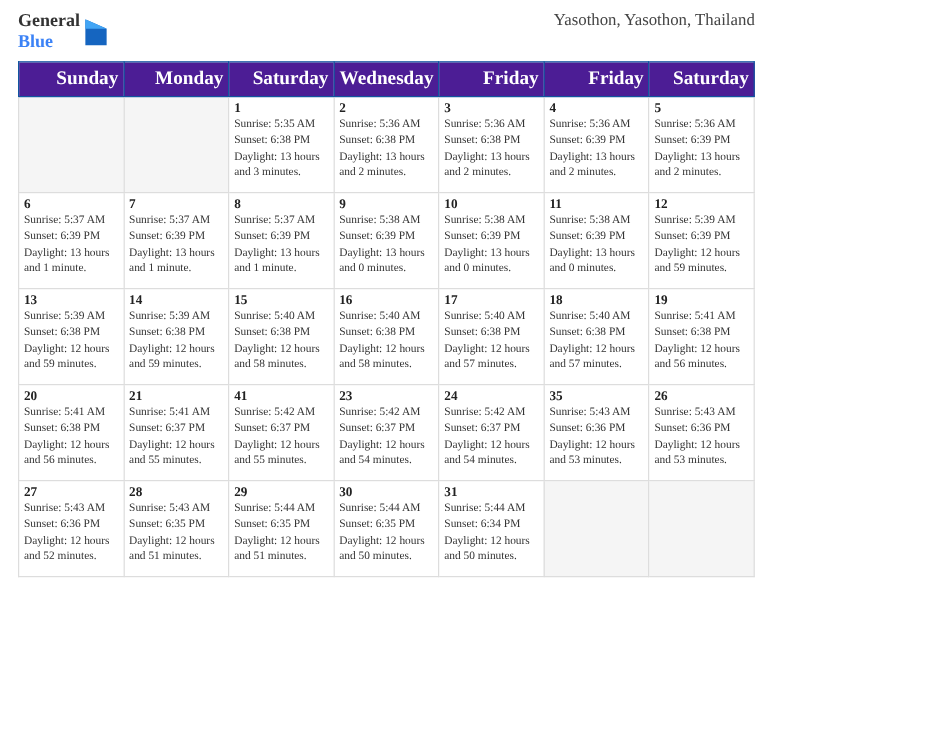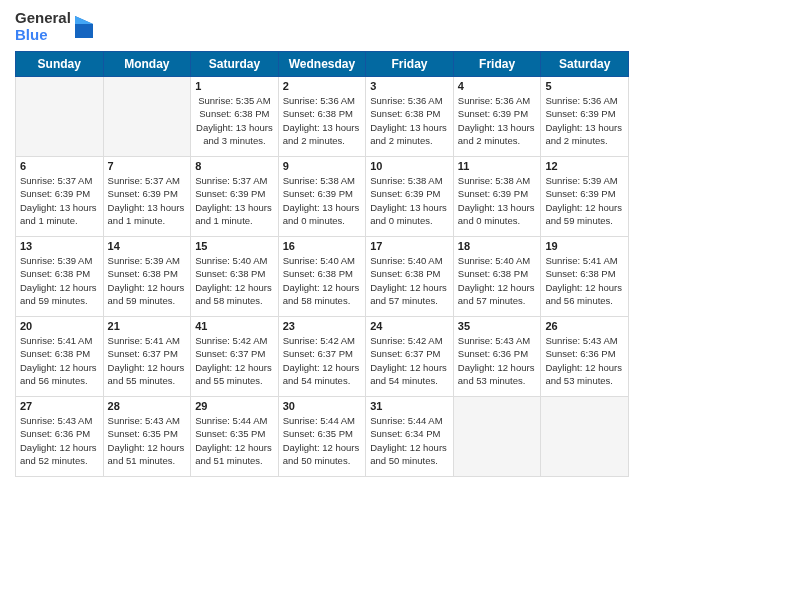--- a/index.html
+++ b/index.html
@@ -9,20 +9,21 @@
       width: 792px;
       height: 612px;
       overflow: hidden;
     }
     .page {
       width: 644px;
       height: 612px;
       padding: 10px 15px;
       display: flex;
       flex-direction: column;
+      font-family: Liberation Serif, serif;
     }
     .header {
       display: flex;
       justify-content: space-between;
       align-items: flex-start;
       margin-bottom: 8px;
     }
     .logo {
       display: flex;
       align-items: center;
@@ -60,26 +61,26 @@
     .subtitle {
       font-size: 14px;
       color: #444;
     }
     .cal-table {
       width: 100%;
       border-collapse: collapse;
       table-layout: fixed;
     }
     .cal-table thead tr th {
-      background: #0369a1;
+      background: #4c1d95;
       color: #fff;
-      font-size: 12px;
+      font-size: 16px;
       font-weight: bold;
       padding: 5px 4px;
-      text-align: center;
+      text-align: right;
       border: 1px solid #1255a0;
     }
     .cal-table tbody tr td {
       vertical-align: top;
       border: 1px solid #ddd;
       padding: 3px 4px;
       font-size: 10px;
       color: #333;
       height: 80px;
       background: #fff;
@@ -112,20 +113,21 @@
       <div class="logo-text">
         <span class="logo-general">General</span>
         <span class="logo-blue">Blue</span>
       </div>
       <svg class="logo-icon" viewBox="0 0 18 22" xmlns="http://www.w3.org/2000/svg">
         <polygon points="0,0 18,8 18,22 0,22" fill="#1565c0"></polygon>
         <polygon points="0,0 18,8 0,8" fill="#42a5f5"></polygon>
       </svg>
     </div>
     <div class="title-block">
+      <div class="subtitle">Yasothon, Yasothon, Thailand</div>
     </div>
   </div>
 
   <table class="cal-table">
     <thead>
       <tr>
         <th>Sunday</th>
         <th>Monday</th>
         <th>Saturday</th>
         <th>Wednesday</th>
@@ -133,21 +135,21 @@
         <th>Friday</th>
         <th>Saturday</th>
       </tr>
     </thead>
     <tbody id="cal-body">
     <tr>
           <td class="empty"></td>
           <td class="empty"></td>
           <td>
             <span class="day-number">1</span>
-            <div class="day-info" style="white-space: pre-line; text-align: center;">Sunrise: 5:35 AM
+            <div class="day-info" style="white-space: pre-line;">Sunrise: 5:35 AM
 Sunset: 6:38 PM
 Daylight: 13 hours and 3 minutes.</div>
           </td>
           <td>
             <span class="day-number">2</span>
             <div class="day-info" style="white-space: pre-line;">Sunrise: 5:36 AM
 Sunset: 6:38 PM
 Daylight: 13 hours and 2 minutes.</div>
           </td>
           <td>

